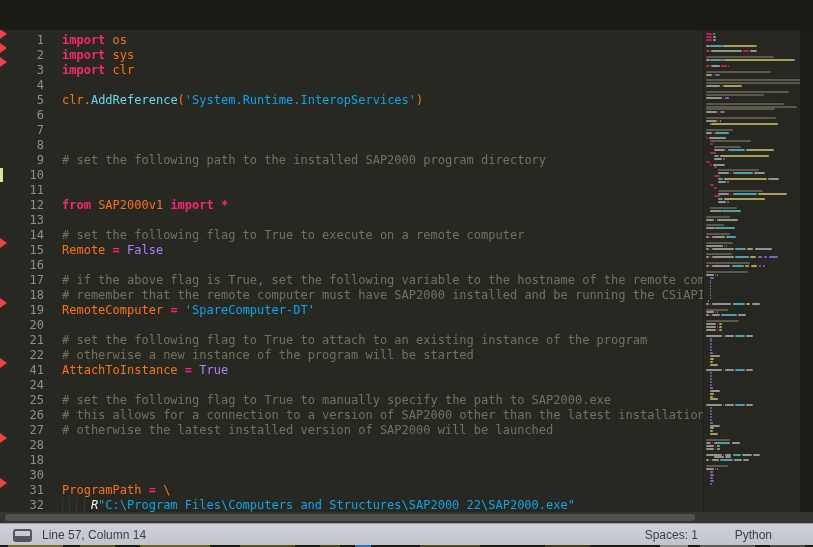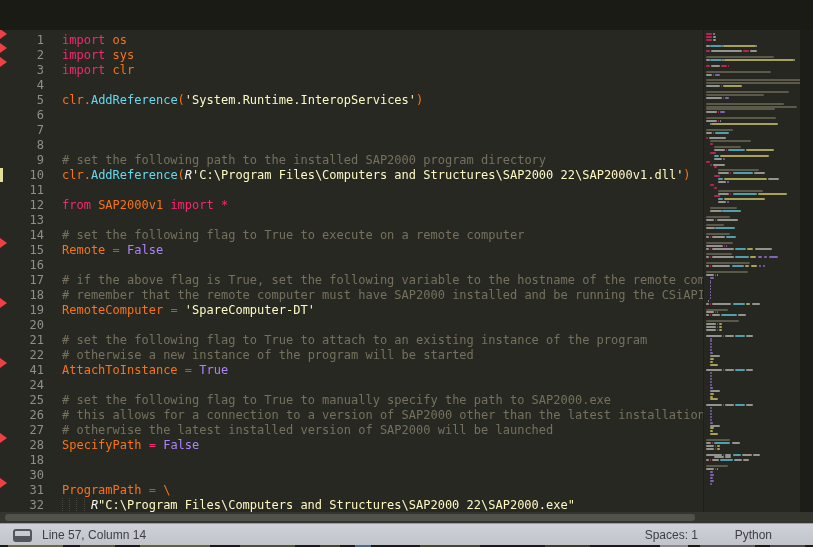--- a/index.html
+++ b/index.html
@@ -18,23 +18,23 @@
          display:flex; align-items:center; }
   .tab-title { margin-left:22px; font-family:"Liberation Sans", sans-serif; font-size:12px; color:#dadad4; white-space:nowrap; }
   .tab-close { margin-left:14px; font-family:"DejaVu Sans", sans-serif; font-size:10px; color:#8b8b86; }
 
   
   .editor { position:absolute; left:0; top:30px; width:813px; height:482px; background:#272822; overflow:hidden; }
   #lines { position:absolute; left:0; top:3px; width:1200px; }
   .line { display:flex; height:15px; line-height:15px; font-size:12px; white-space:pre; }
   .ln { display:inline-block; width:44px; text-align:right; color:#8f908a; flex:0 0 44px; }
   .code { margin-left:18px; }
-  .tk-k { color:#f92672; }
+  .tk-k { color:#f92672;font-weight:bold; }
   .tk-t { color:#f97316; }
-  .tk-s { color:#fef9c3; }
+  .tk-s { color:#0ea5e9; }
   .tk-f { color:#66d9ef; }
   .tk-c { color:#75715e; }
   .tk-v { color:#ae81ff; }
   .tk-i { color:#f8f8f2; font-style:italic; }
   .iguide { display:inline-block; width:7.22px; height:13px; border-left:1px dotted #45463c; vertical-align:top; }
 
   .gmark { position:absolute; left:0; width:0; height:0;
            border-top:5px solid transparent; border-bottom:5px solid transparent; border-left:7px solid #ef4046; }
   .modbar { position:absolute; left:0; width:3px; background:#e3df9b; }
 
@@ -73,39 +73,39 @@
     <div id="lines">
         <div class="line"><span class="ln">1</span><span class="code"><span class="tk-k">import</span><span class="tk-t"> os</span></span></div>
         <div class="line"><span class="ln">2</span><span class="code"><span class="tk-k">import</span><span class="tk-t"> sys</span></span></div>
         <div class="line"><span class="ln">3</span><span class="code"><span class="tk-k">import</span><span class="tk-t"> clr</span></span></div>
         <div class="line"><span class="ln">4</span><span class="code"></span></div>
         <div class="line"><span class="ln">5</span><span class="code"><span class="tk-t">clr.</span><span class="tk-f">AddReference</span><span class="tk-t">(</span><span class="tk-s">'System.Runtime.InteropServices'</span><span class="tk-t">)</span></span></div>
         <div class="line"><span class="ln">6</span><span class="code"></span></div>
         <div class="line"><span class="ln">7</span></div>
         <div class="line"><span class="ln">8</span><span class="code"></span></div>
         <div class="line"><span class="ln">9</span><span class="code"><span class="tk-c"># set the following path to the installed SAP2000 program directory</span></span></div>
-        <div class="line"><span class="ln">10</span><span class="code"><span class="tk-t">clr.</span><span class="tk-f">AddReference</span><span class="tk-t">(</span><span class="tk-i">R</span><span class="tk-s">'C:\Program Files\Computers and Structures\SAP2000 22\SAP2000v1.dll'</span><span class="tk-t">)</span></span></div>
+        <div class="line"><span class="ln">10</span></div>
         <div class="line"><span class="ln">11</span><span class="code"></span></div>
         <div class="line"><span class="ln">12</span><span class="code"><span class="tk-k">from</span><span class="tk-t"> SAP2000v1 </span><span class="tk-k">import</span><span class="tk-t"> </span><span class="tk-k">*</span></span></div>
         <div class="line"><span class="ln">13</span><span class="code"></span></div>
         <div class="line"><span class="ln">14</span><span class="code"><span class="tk-c"># set the following flag to True to execute on a remote computer</span></span></div>
         <div class="line"><span class="ln">15</span><span class="code"><span class="tk-t">Remote </span><span class="tk-k">=</span><span class="tk-t"> </span><span class="tk-v">False</span></span></div>
         <div class="line"><span class="ln">16</span><span class="code"></span></div>
         <div class="line"><span class="ln">17</span><span class="code"><span class="tk-c"># if the above flag is True, set the following variable to the hostname of the remote computer</span></span></div>
         <div class="line"><span class="ln">18</span><span class="code"><span class="tk-c"># remember that the remote computer must have SAP2000 installed and be running the CSiAPIService.exe</span></span></div>
         <div class="line"><span class="ln">19</span><span class="code"><span class="tk-t">RemoteComputer </span><span class="tk-k">=</span><span class="tk-t"> </span><span class="tk-s">'SpareComputer-DT'</span></span></div>
         <div class="line"><span class="ln">20</span><span class="code"></span></div>
         <div class="line"><span class="ln">21</span><span class="code"><span class="tk-c"># set the following flag to True to attach to an existing instance of the program</span></span></div>
         <div class="line"><span class="ln">22</span><span class="code"><span class="tk-c"># otherwise a new instance of the program will be started</span></span></div>
         <div class="line"><span class="ln">41</span><span class="code"><span class="tk-t">AttachToInstance </span><span class="tk-k">=</span><span class="tk-t"> </span><span class="tk-v">True</span></span></div>
         <div class="line"><span class="ln">24</span><span class="code"></span></div>
         <div class="line"><span class="ln">25</span><span class="code"><span class="tk-c"># set the following flag to True to manually specify the path to SAP2000.exe</span></span></div>
         <div class="line"><span class="ln">26</span><span class="code"><span class="tk-c"># this allows for a connection to a version of SAP2000 other than the latest installation</span></span></div>
         <div class="line"><span class="ln">27</span><span class="code"><span class="tk-c"># otherwise the latest installed version of SAP2000 will be launched</span></span></div>
-        <div class="line"><span class="ln">28</span><span class="code"><span class="tk-t">SpecifyPath </span><span class="tk-k">=</span><span class="tk-t"> </span><span class="tk-v">False</span></span></div>
+        <div class="line"><span class="ln">28</span></div>
         <div class="line"><span class="ln">18</span><span class="code"></span></div>
         <div class="line"><span class="ln">30</span></div>
         <div class="line"><span class="ln">31</span><span class="code"><span class="tk-t">ProgramPath </span><span class="tk-k">=</span><span class="tk-t"> \</span></span></div>
         <div class="line"><span class="ln">32</span><span class="code"><span class="iguide"></span><span class="iguide"></span><span class="iguide"></span><span class="iguide"></span><span class="tk-i">R</span><span class="tk-s">"C:\Program Files\Computers and Structures\SAP2000 22\SAP2000.exe"</span></span></div>
       </div>
     <div id="markers">
         <div class="gmark" style="top: -1px;"></div>
         <div class="gmark" style="top: 13px;"></div>
         <div class="gmark" style="top: 27px;"></div>
         <div class="gmark" style="top: 208px;"></div>

